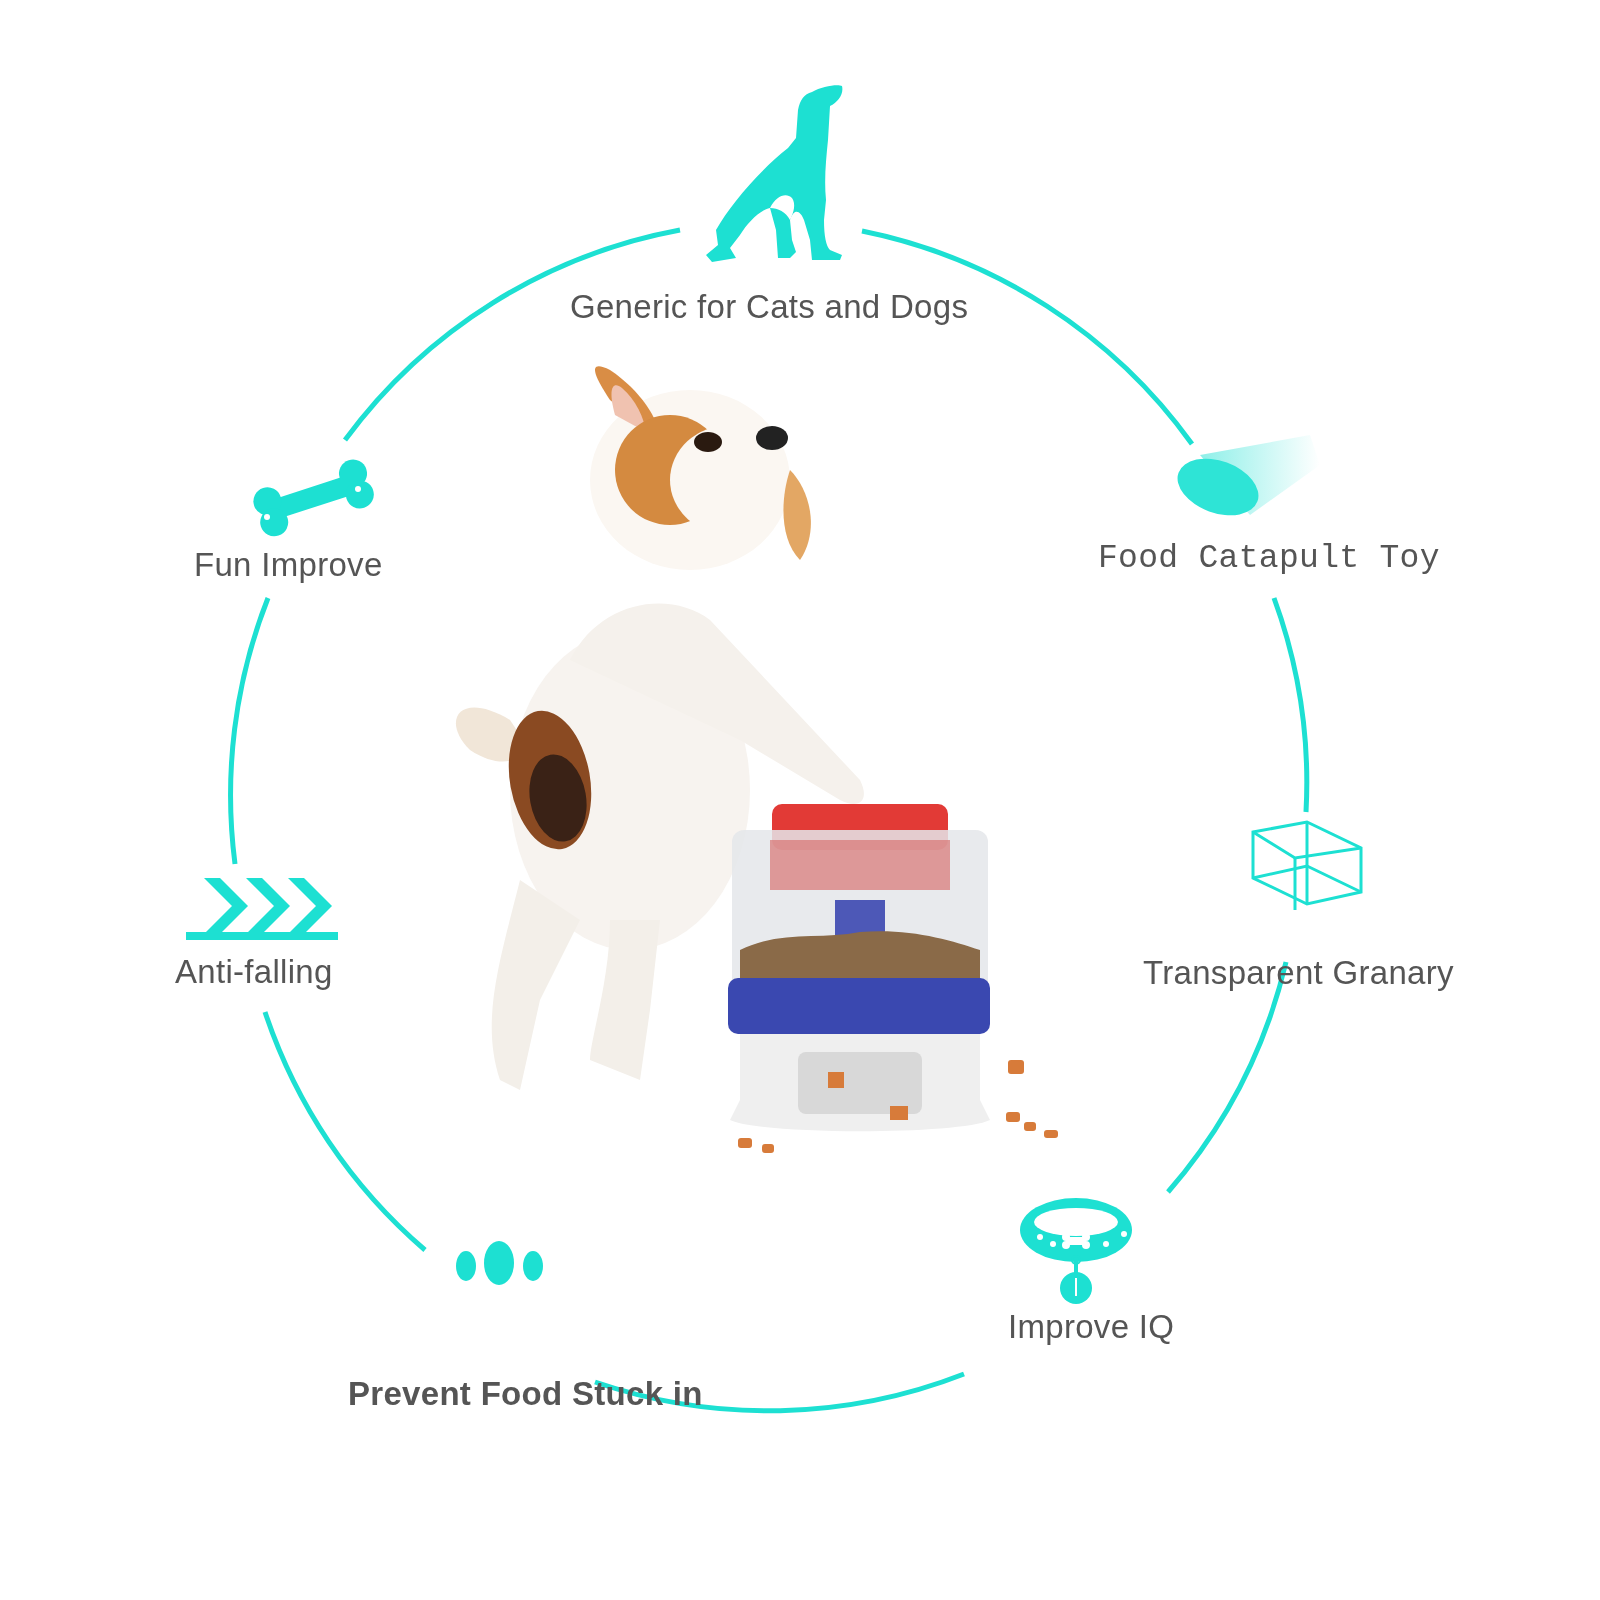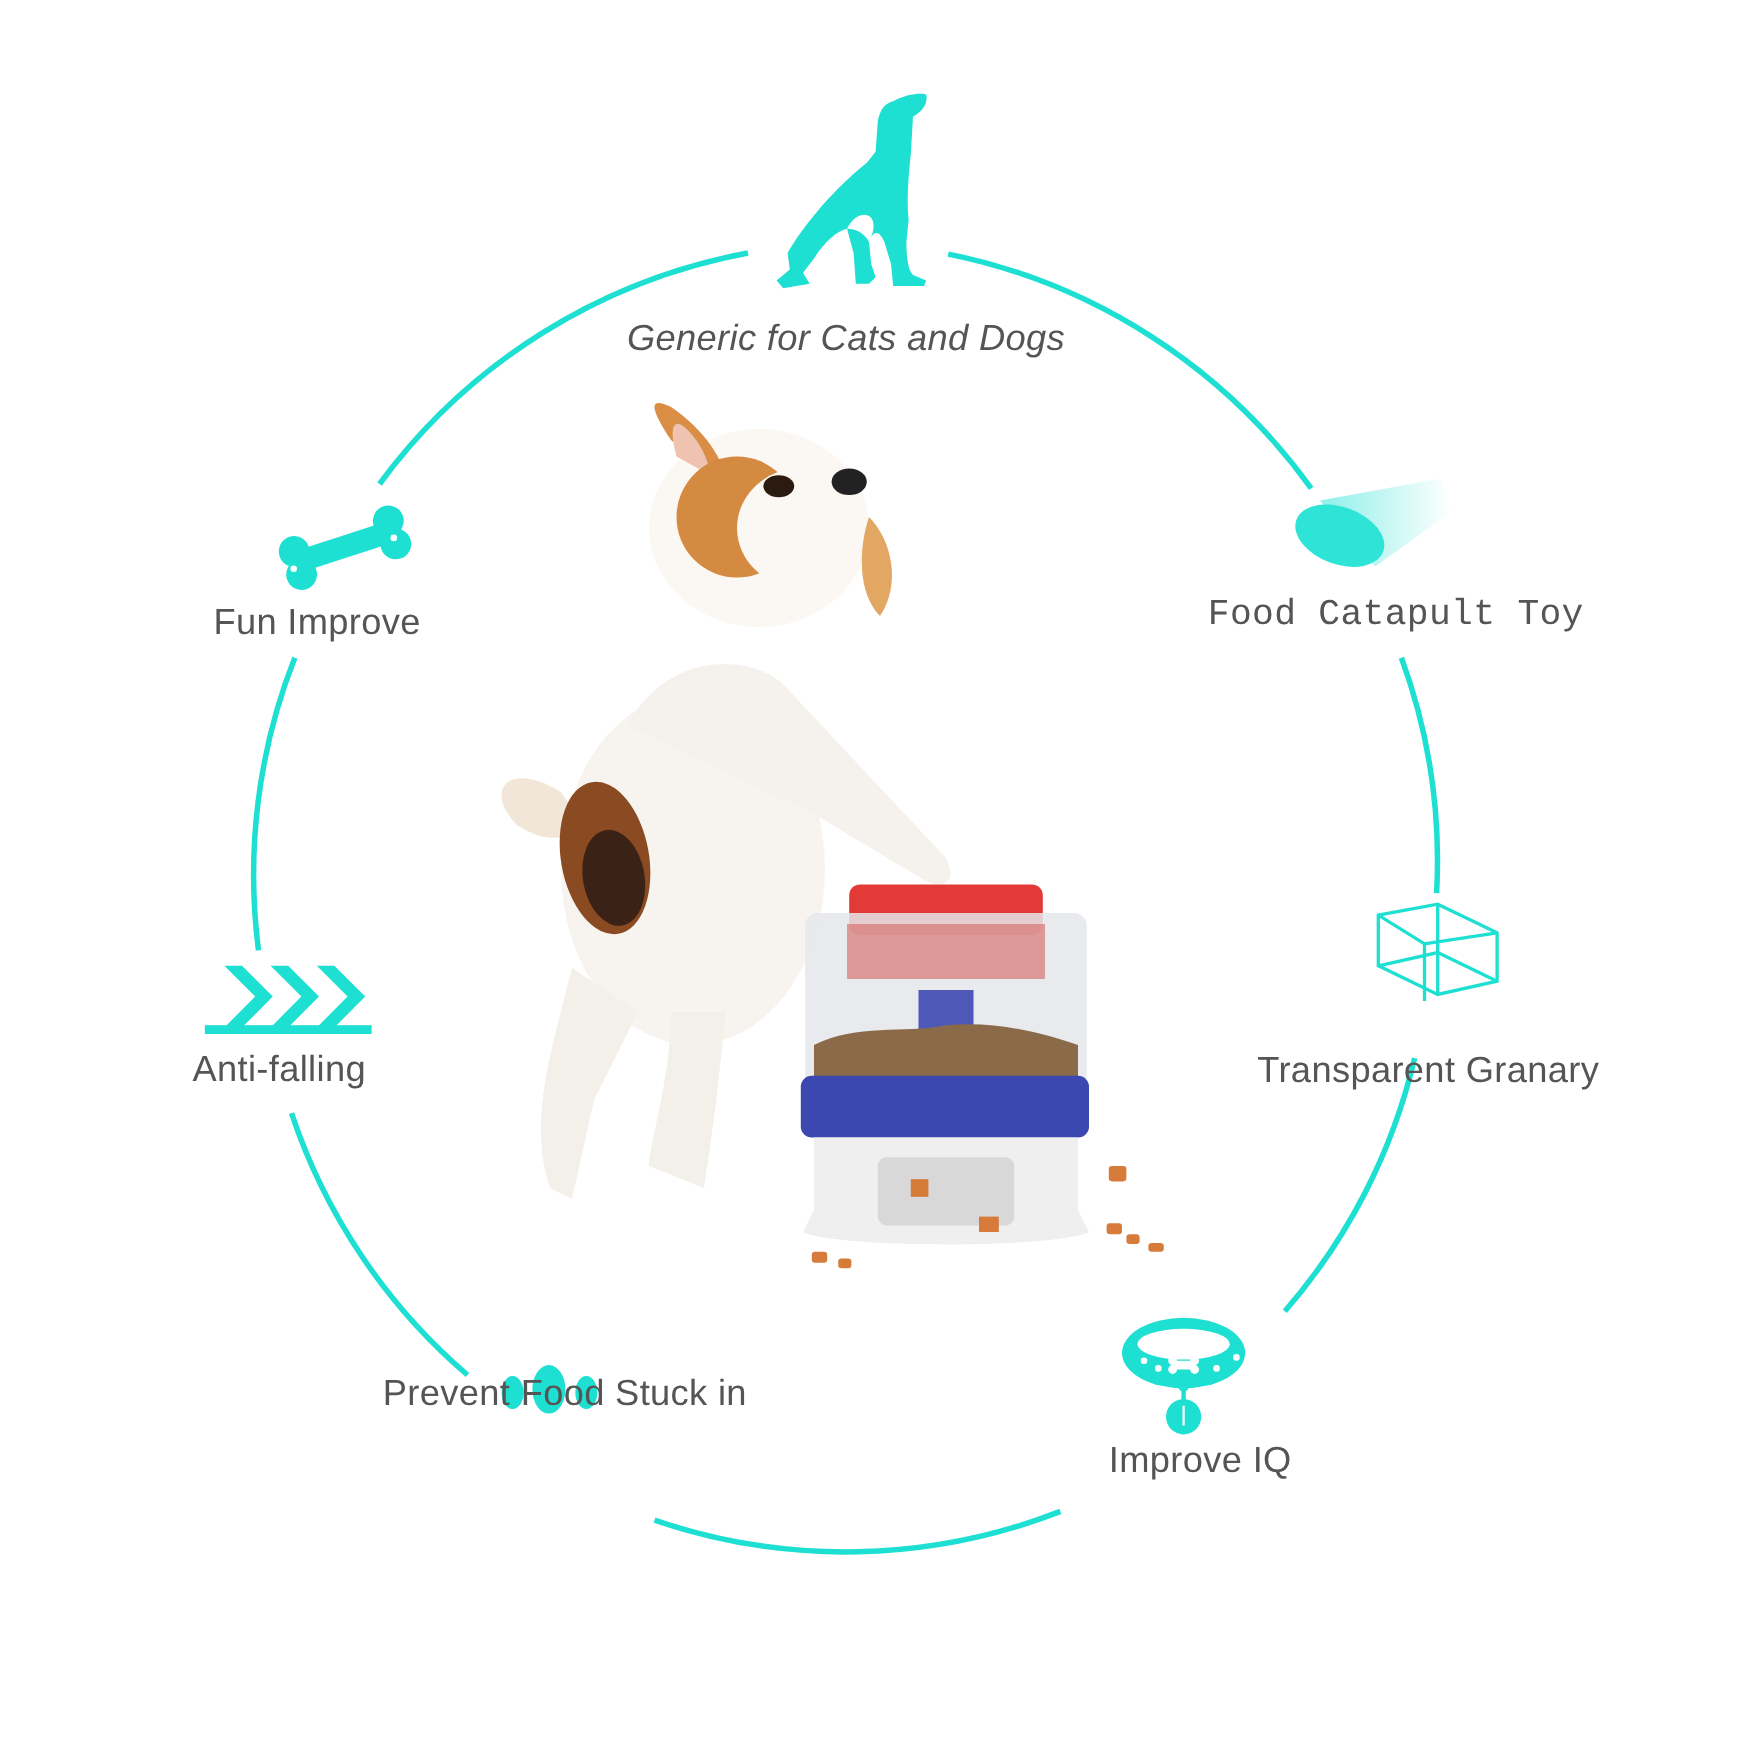--- a/index.html
+++ b/index.html
@@ -32,21 +32,21 @@
       <path d="M235,864 A537,537 0 0 1 268,598"></path>
     </g>
   </svg>
 
   <div class="icon" style="left:700px;top:80px;">
     <svg width="150" height="190" viewBox="0 0 150 190">
       <path fill="#1de0d2" d="M112,12 C122,6 138,4 142,6 C144,14 138,22 130,26 L128,60 C126,80 124,100 126,120 L124,140 C124,156 126,166 130,170 L142,175 L140,180 L112,180 L110,160 L104,140 C100,130 94,128 90,140 L92,160 L96,172 L90,178 L78,178 L76,150 L70,128 C60,130 48,142 40,155 L30,168 L36,178 L12,182 L6,175 L18,165 L16,150 C30,125 60,90 88,68 L96,58 L98,30 C100,20 104,14 112,12 Z"></path>
       <path fill="#ffffff" d="M70,128 C76,116 86,112 92,118 C96,124 94,132 90,140 C86,132 78,128 70,128 Z"></path>
     </svg>
   </div>
-  <div class="label" style="left:570px;top:288px;font-style:italic;">Generic for Cats and Dogs</div>
+  <div class="label" style="left:570px;top:288px;">Generic for Cats and Dogs</div>
 
   <div class="icon" style="left:1170px;top:425px;">
     <svg width="160" height="100" viewBox="0 0 160 100">
       <defs>
         <linearGradient id="trail" x1="0" y1="0" x2="1" y2="0">
           <stop offset="0" stop-color="#1de0d2" stop-opacity="0.5"></stop>
           <stop offset="1" stop-color="#1de0d2" stop-opacity="0"></stop>
         </linearGradient>
       </defs>
       <path d="M30,30 L140,10 L150,40 L80,90 Z" fill="url(#trail)"></path>
@@ -91,21 +91,21 @@
   </div>
   <div class="label" style="left:992px;top:1308px;margin-left:16px;">Improve IQ</div>
 
   <div class="icon" style="left:452px;top:1240px;">
     <svg width="95" height="50" viewBox="0 0 95 50">
       <ellipse cx="14" cy="26" rx="10" ry="15" fill="#1de0d2"></ellipse>
       <ellipse cx="47" cy="23" rx="15" ry="22" fill="#1de0d2"></ellipse>
       <ellipse cx="81" cy="26" rx="10" ry="15" fill="#1de0d2"></ellipse>
     </svg>
   </div>
-  <div class="label" style="left:348px;top:1247px;">Prevent Food Stuck in</div>
+  <div class="label" style="left:348px;top:1375px;font-weight:bold;">Prevent Food Stuck in</div>
 
   <div class="icon" style="left:186px;top:872px;">
     <svg width="152" height="72" viewBox="0 0 152 72">
       <g fill="#1de0d2">
         <polygon points="18,6 34,6 62,34 34,62 18,62 46,34"></polygon>
         <polygon points="60,6 76,6 104,34 76,62 60,62 88,34"></polygon>
         <polygon points="102,6 118,6 146,34 118,62 102,62 130,34"></polygon>
         <rect x="0" y="60" width="152" height="8"></rect>
       </g>
     </svg>

